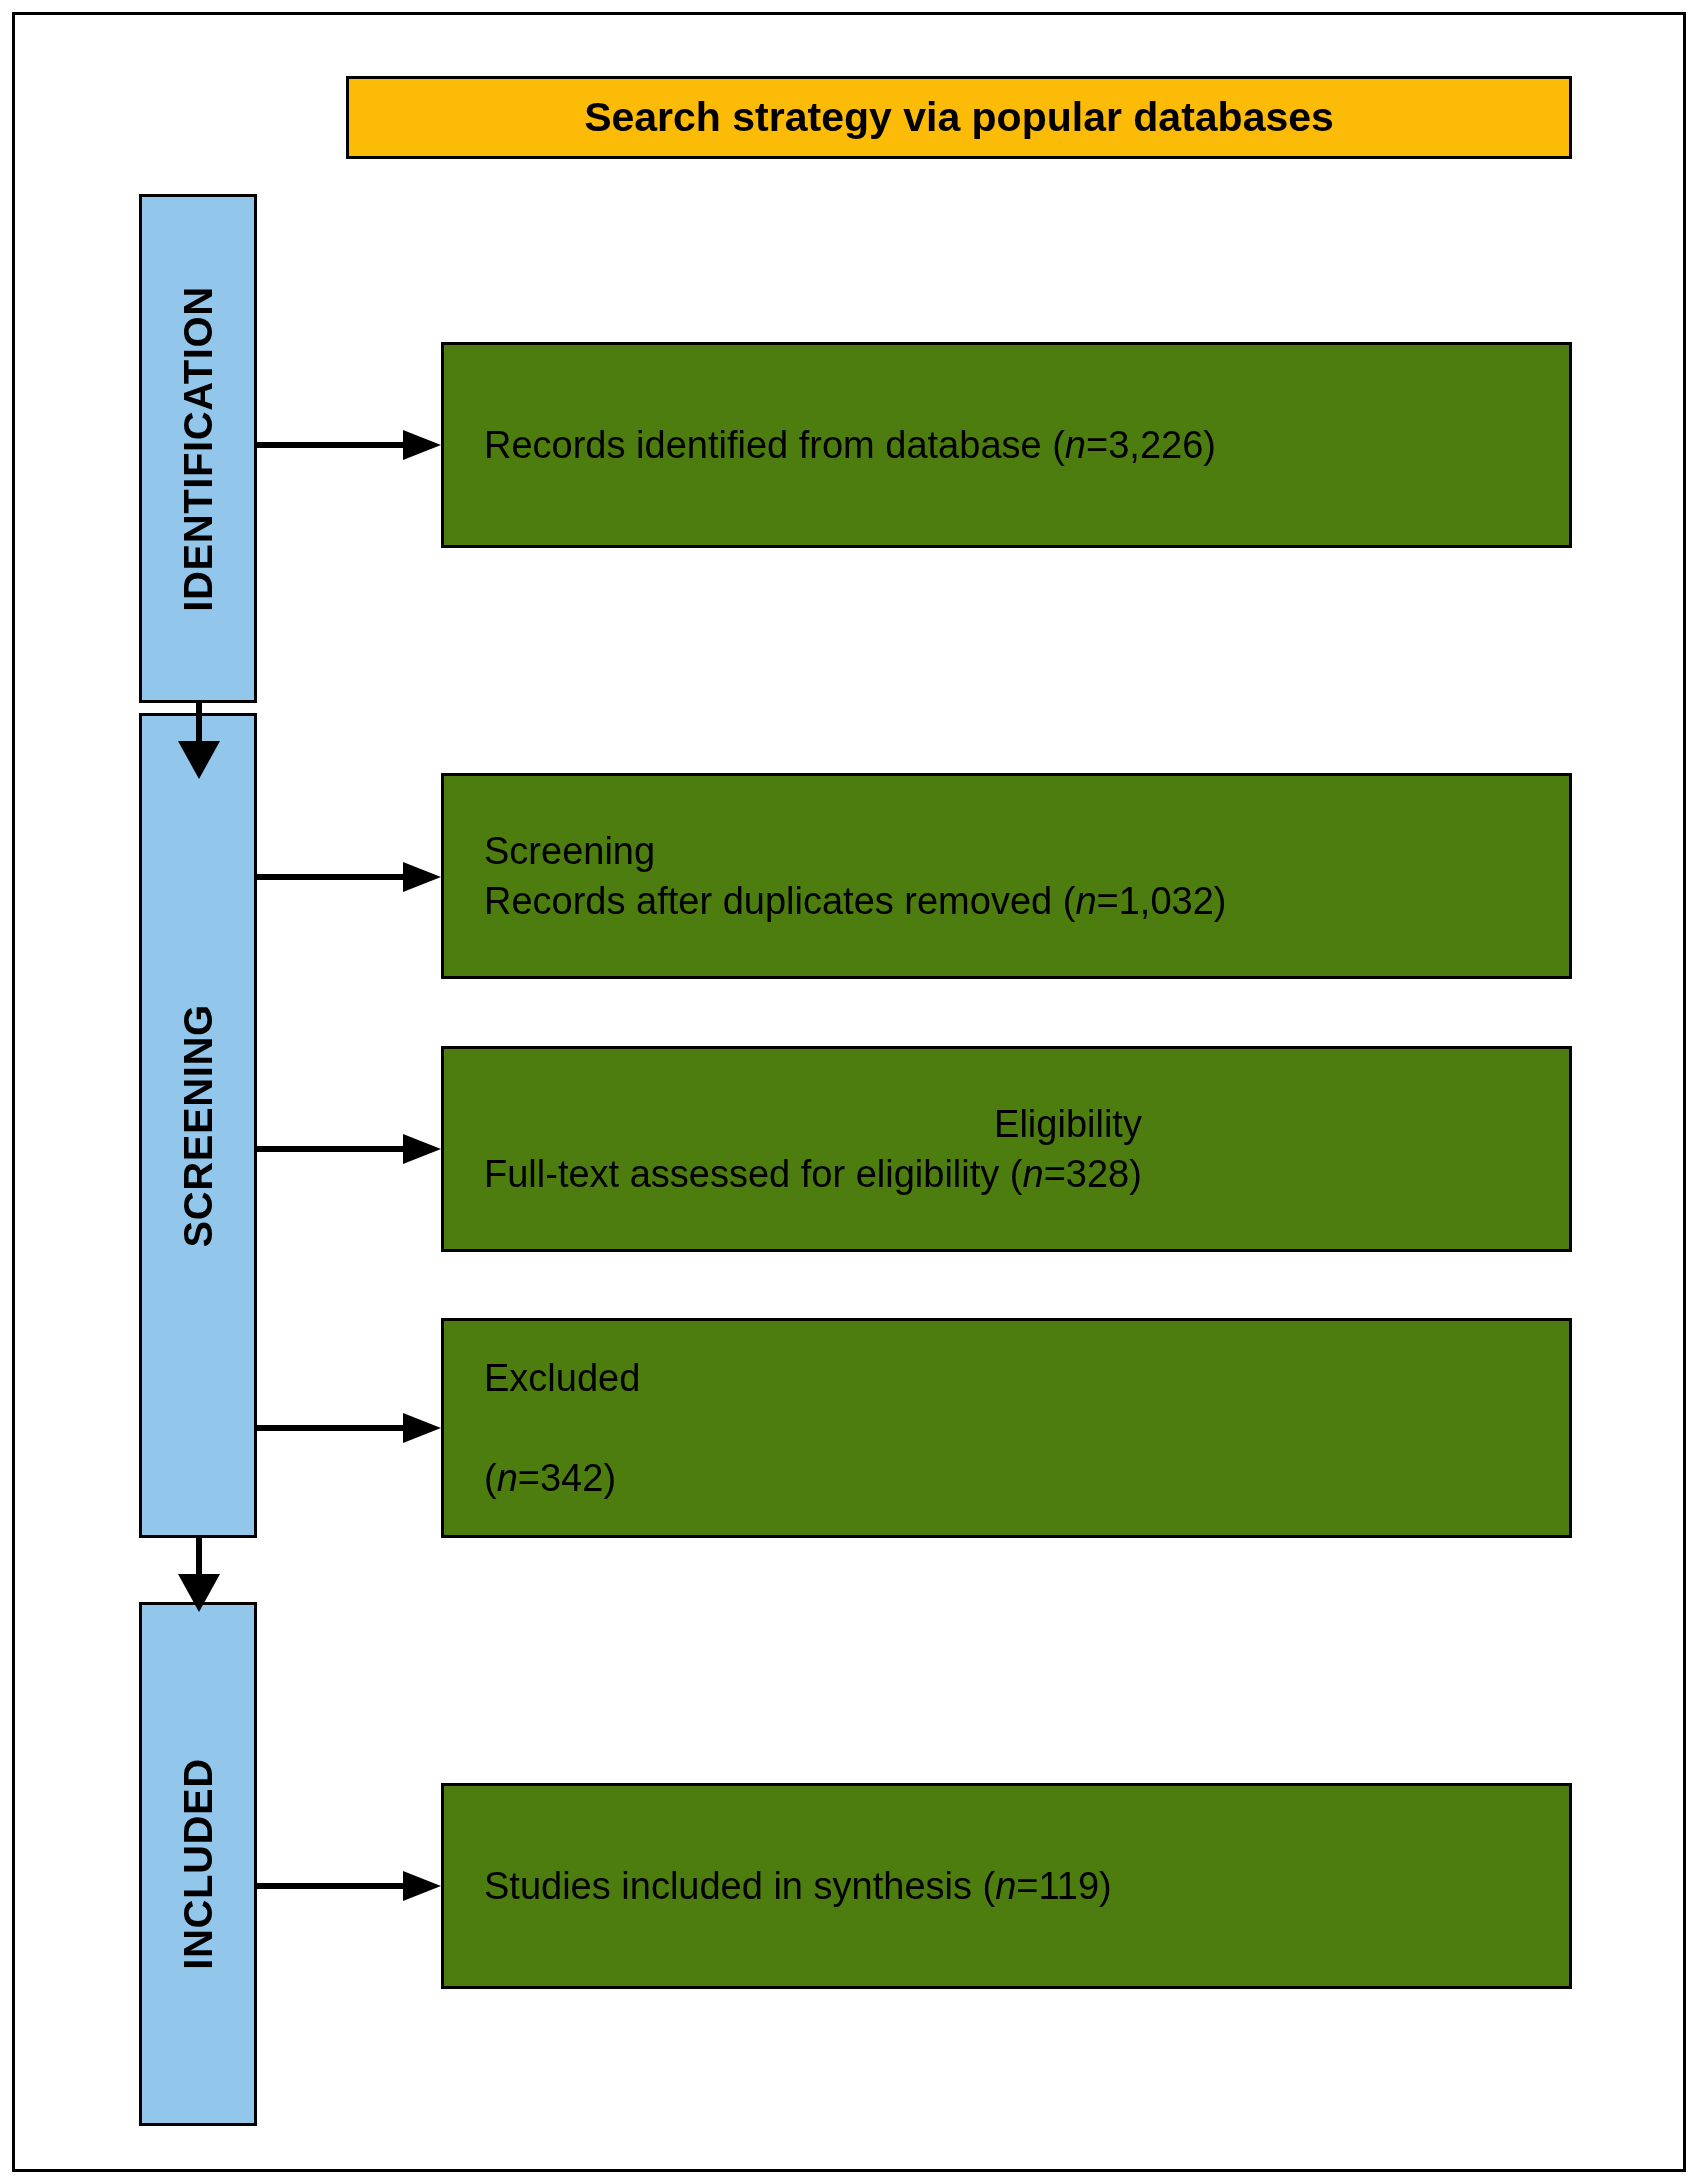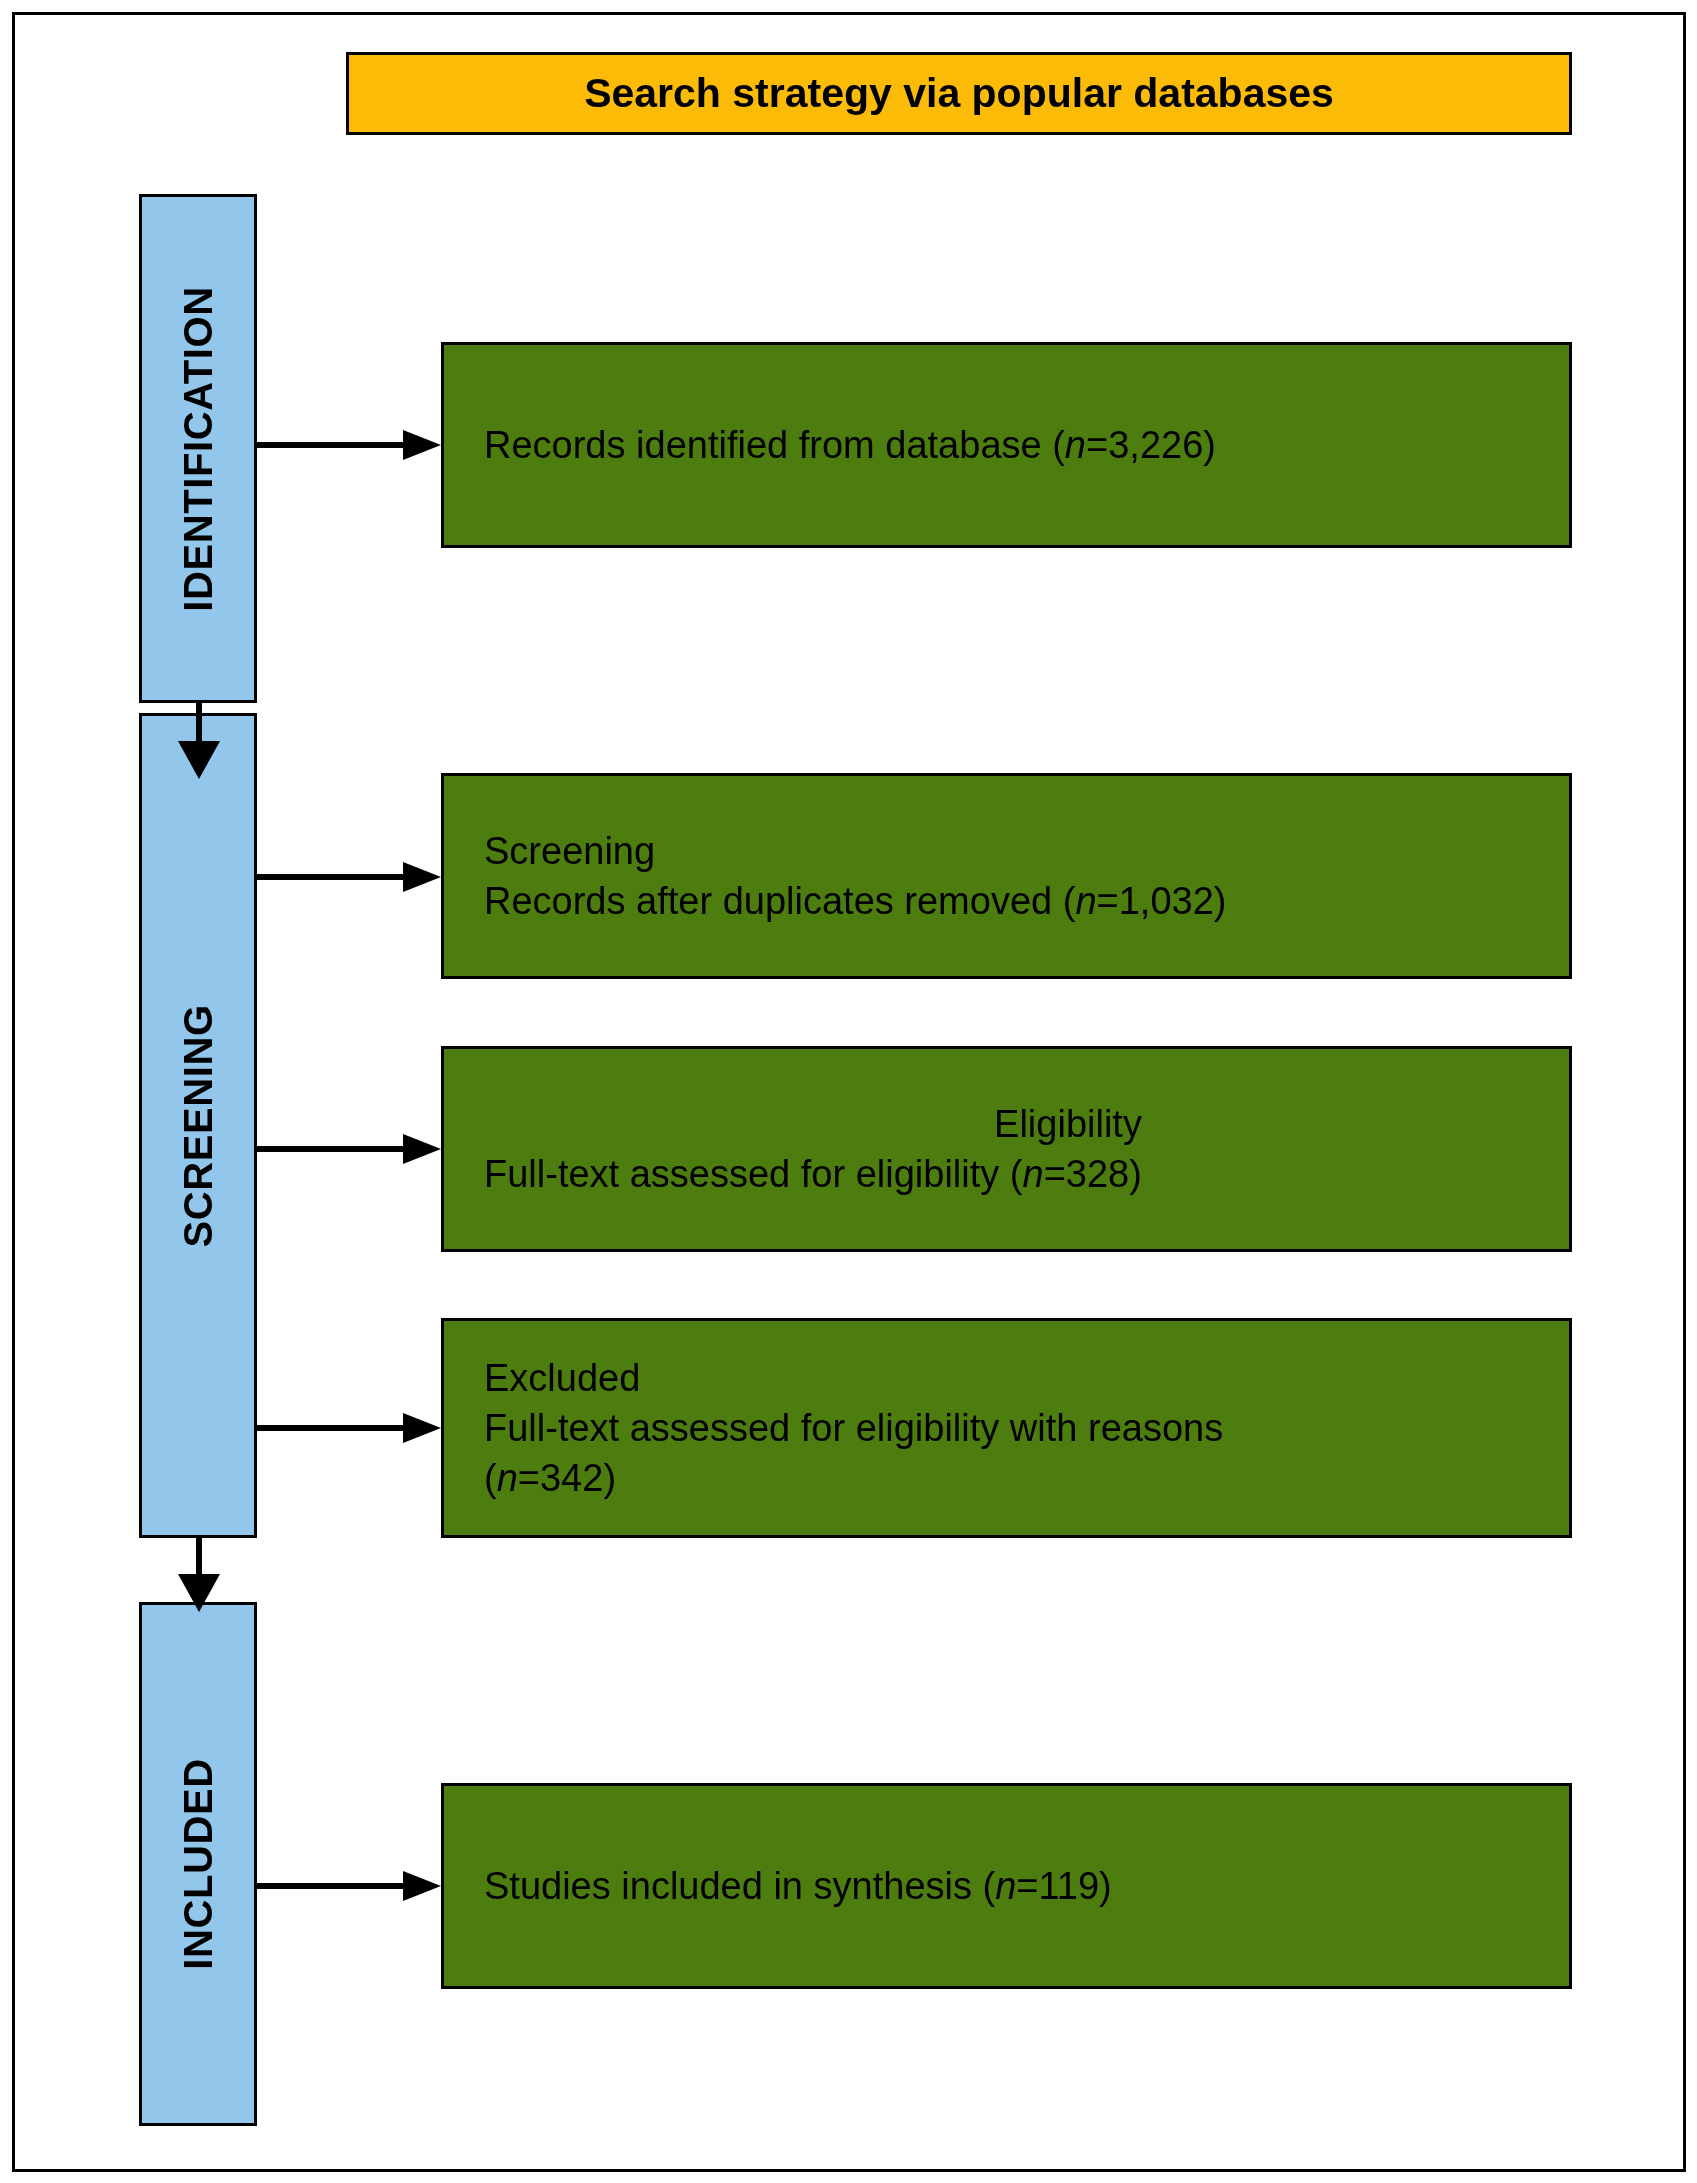--- a/index.html
+++ b/index.html
@@ -28,21 +28,21 @@
     height: 2160px;
     border: 3.2px solid #000000;
     box-sizing: border-box;
     background: #ffffff;
   }
 
   
   #title-banner {
     position: absolute;
     left: 346px;
-    top: 52px;
+    top: 76px;
     width: 1226px;
     height: 83px;
     background: #FBBB06;
     border: 3.2px solid #000000;
     box-sizing: border-box;
     display: flex;
     align-items: center;
     justify-content: center;
   }
   #title-banner .title-text {
@@ -221,20 +221,20 @@
 
   <div id="box-screening" class="content-box">
     <div class="box-text"><span>Screening</span><br><span>Records after duplicates removed (</span><em>n</em><span>=1,032)</span></div>
   </div>
 
   <div id="box-eligibility" class="content-box">
     <div class="box-text"><span>Eligibility</span><br><span>Full-text assessed for eligibility (</span><em>n</em><span>=328)</span></div>
   </div>
 
   <div id="box-excluded" class="content-box">
-    <div class="box-text"><span>Excluded</span><br><span>Full-text assessed for eligibility with reasons</span><br><span>(</span><em>n</em><span>=342)</span></div>
+    <div class="box-text"><span>Excluded</span><br><br><span>(</span><em>n</em><span>=342)</span></div>
   </div>
 
   <div id="box-included" class="content-box">
     <div class="box-text"><span>Studies included in synthesis (</span><em>n</em><span>=119)</span></div>
   </div>
 </div>
 
 
 </body></html>

